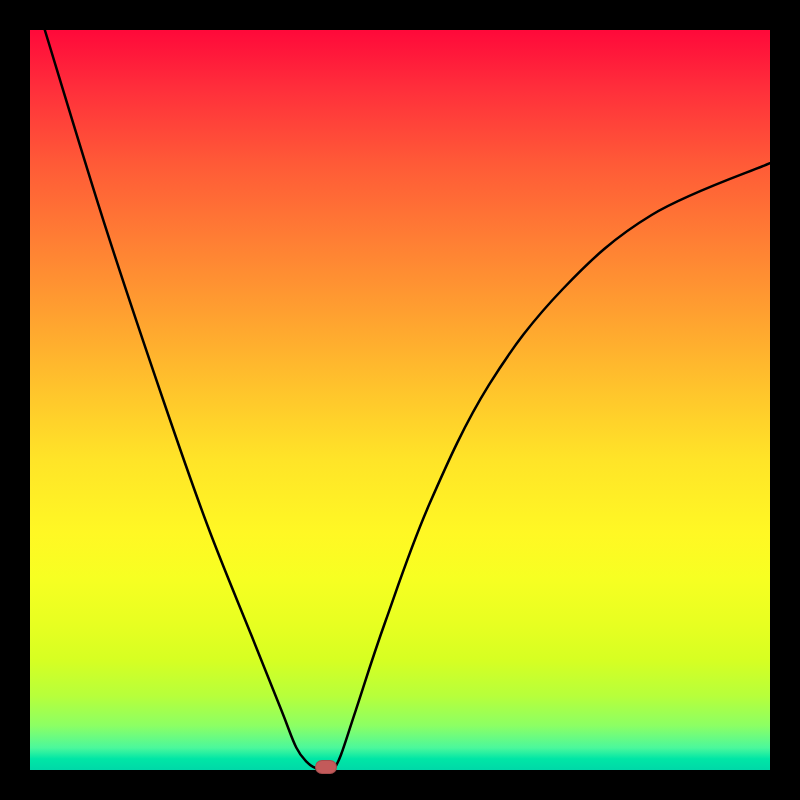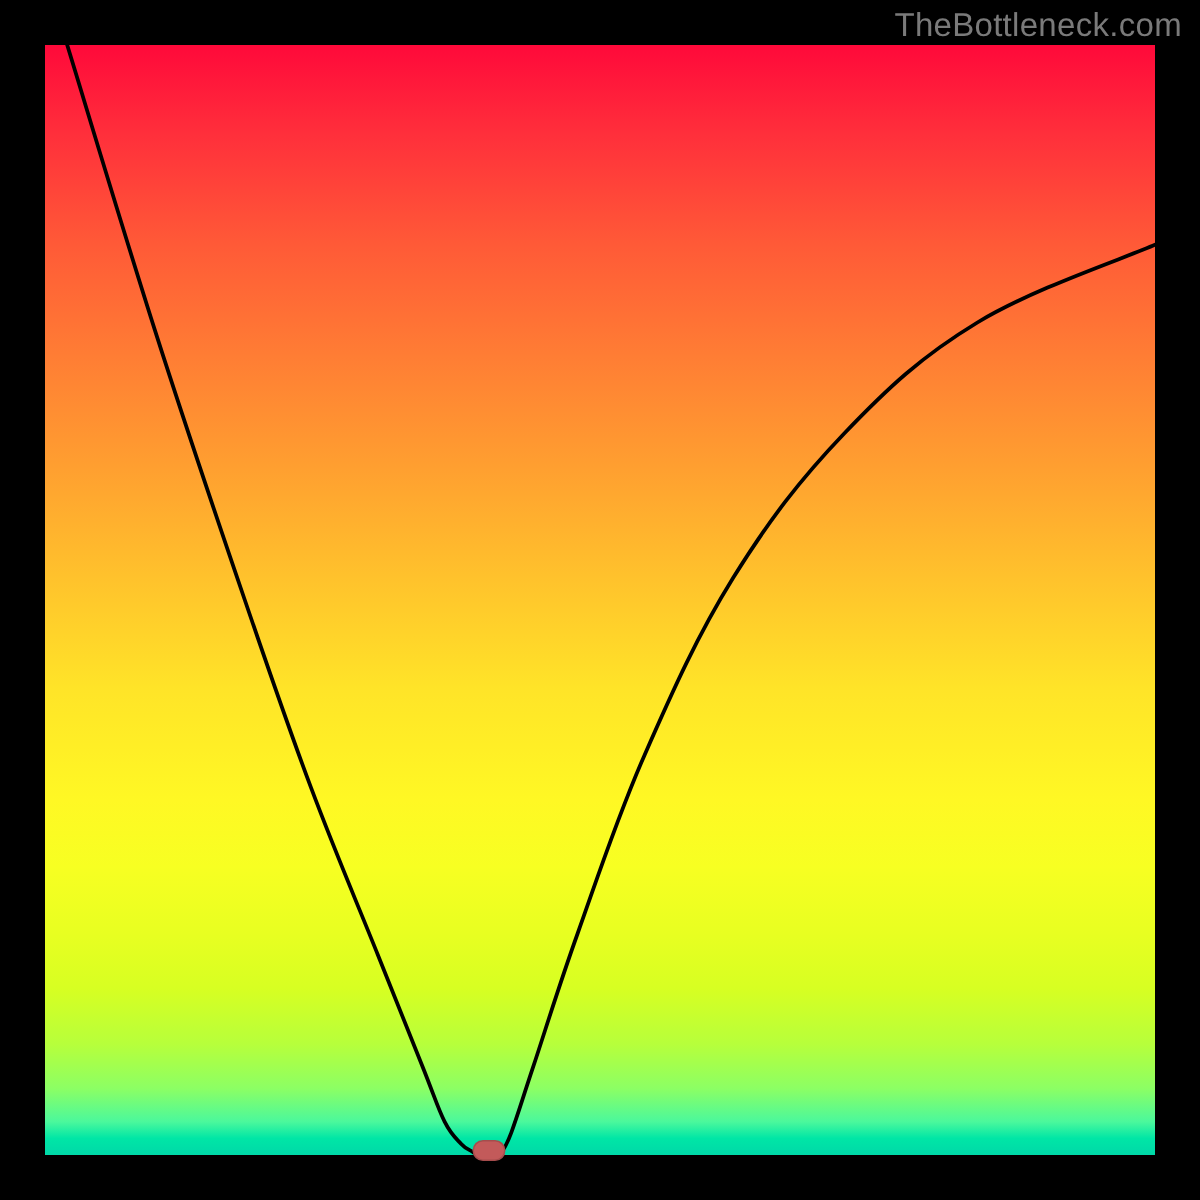--- a/index.html
+++ b/index.html
@@ -66,21 +66,20 @@
     height: 14px;
     background: #c35a5a;
     border-radius: 7px;
     box-shadow: inset 0 0 0 1px rgba(0,0,0,0.15);
   }
 </style>
 </head>
 <body>
 
 <div class="frame">
-  <div class="watermark">TheBottleneck.com</div>
 
   <div class="plot">
     <svg class="curve" viewBox="0 0 740 740" preserveAspectRatio="none">
       <path id="curve-left" fill="none" stroke="#000" stroke-width="2.5" stroke-linecap="round" d="M 14.80 0.00 C 25.46 34.63, 52.69 125.80, 74.00 192.40 C 95.31 259.00, 114.55 315.39, 133.20 370.00 C 151.85 424.61, 161.62 453.18, 177.60 495.80 C 193.58 538.42, 208.68 573.50, 222.00 606.80 C 235.32 640.10, 243.61 660.82, 251.60 680.80 C 259.59 700.78, 261.74 708.48, 266.40 717.80 C 271.06 727.12, 274.17 729.00, 277.50 732.60 C 280.83 736.20, 282.90 736.45, 284.90 737.78 C 286.90 739.11, 287.93 739.60, 288.60 740.00"></path>
       <path id="curve-right" fill="none" stroke="#000" stroke-width="2.5" stroke-linecap="round" d="M 303.40 740.00 C 304.73 737.34, 306.80 735.86, 310.80 725.20 C 314.80 714.54, 317.61 704.78, 325.60 680.80 C 333.59 656.82, 341.88 629.30, 355.20 592.00 C 368.52 554.70, 380.95 516.22, 399.60 473.60 C 418.25 430.98, 434.82 393.83, 458.80 355.20 C 482.78 316.57, 503.50 289.64, 532.80 259.00 C 562.10 228.36, 584.30 207.64, 621.60 185.00 C 658.90 162.36, 718.69 142.52, 740.00 133.20"></path>
     </svg>
     <div class="marker" id="min-marker" style="left: 285px; top: 730px;"></div>
   </div>
 </div>
 

